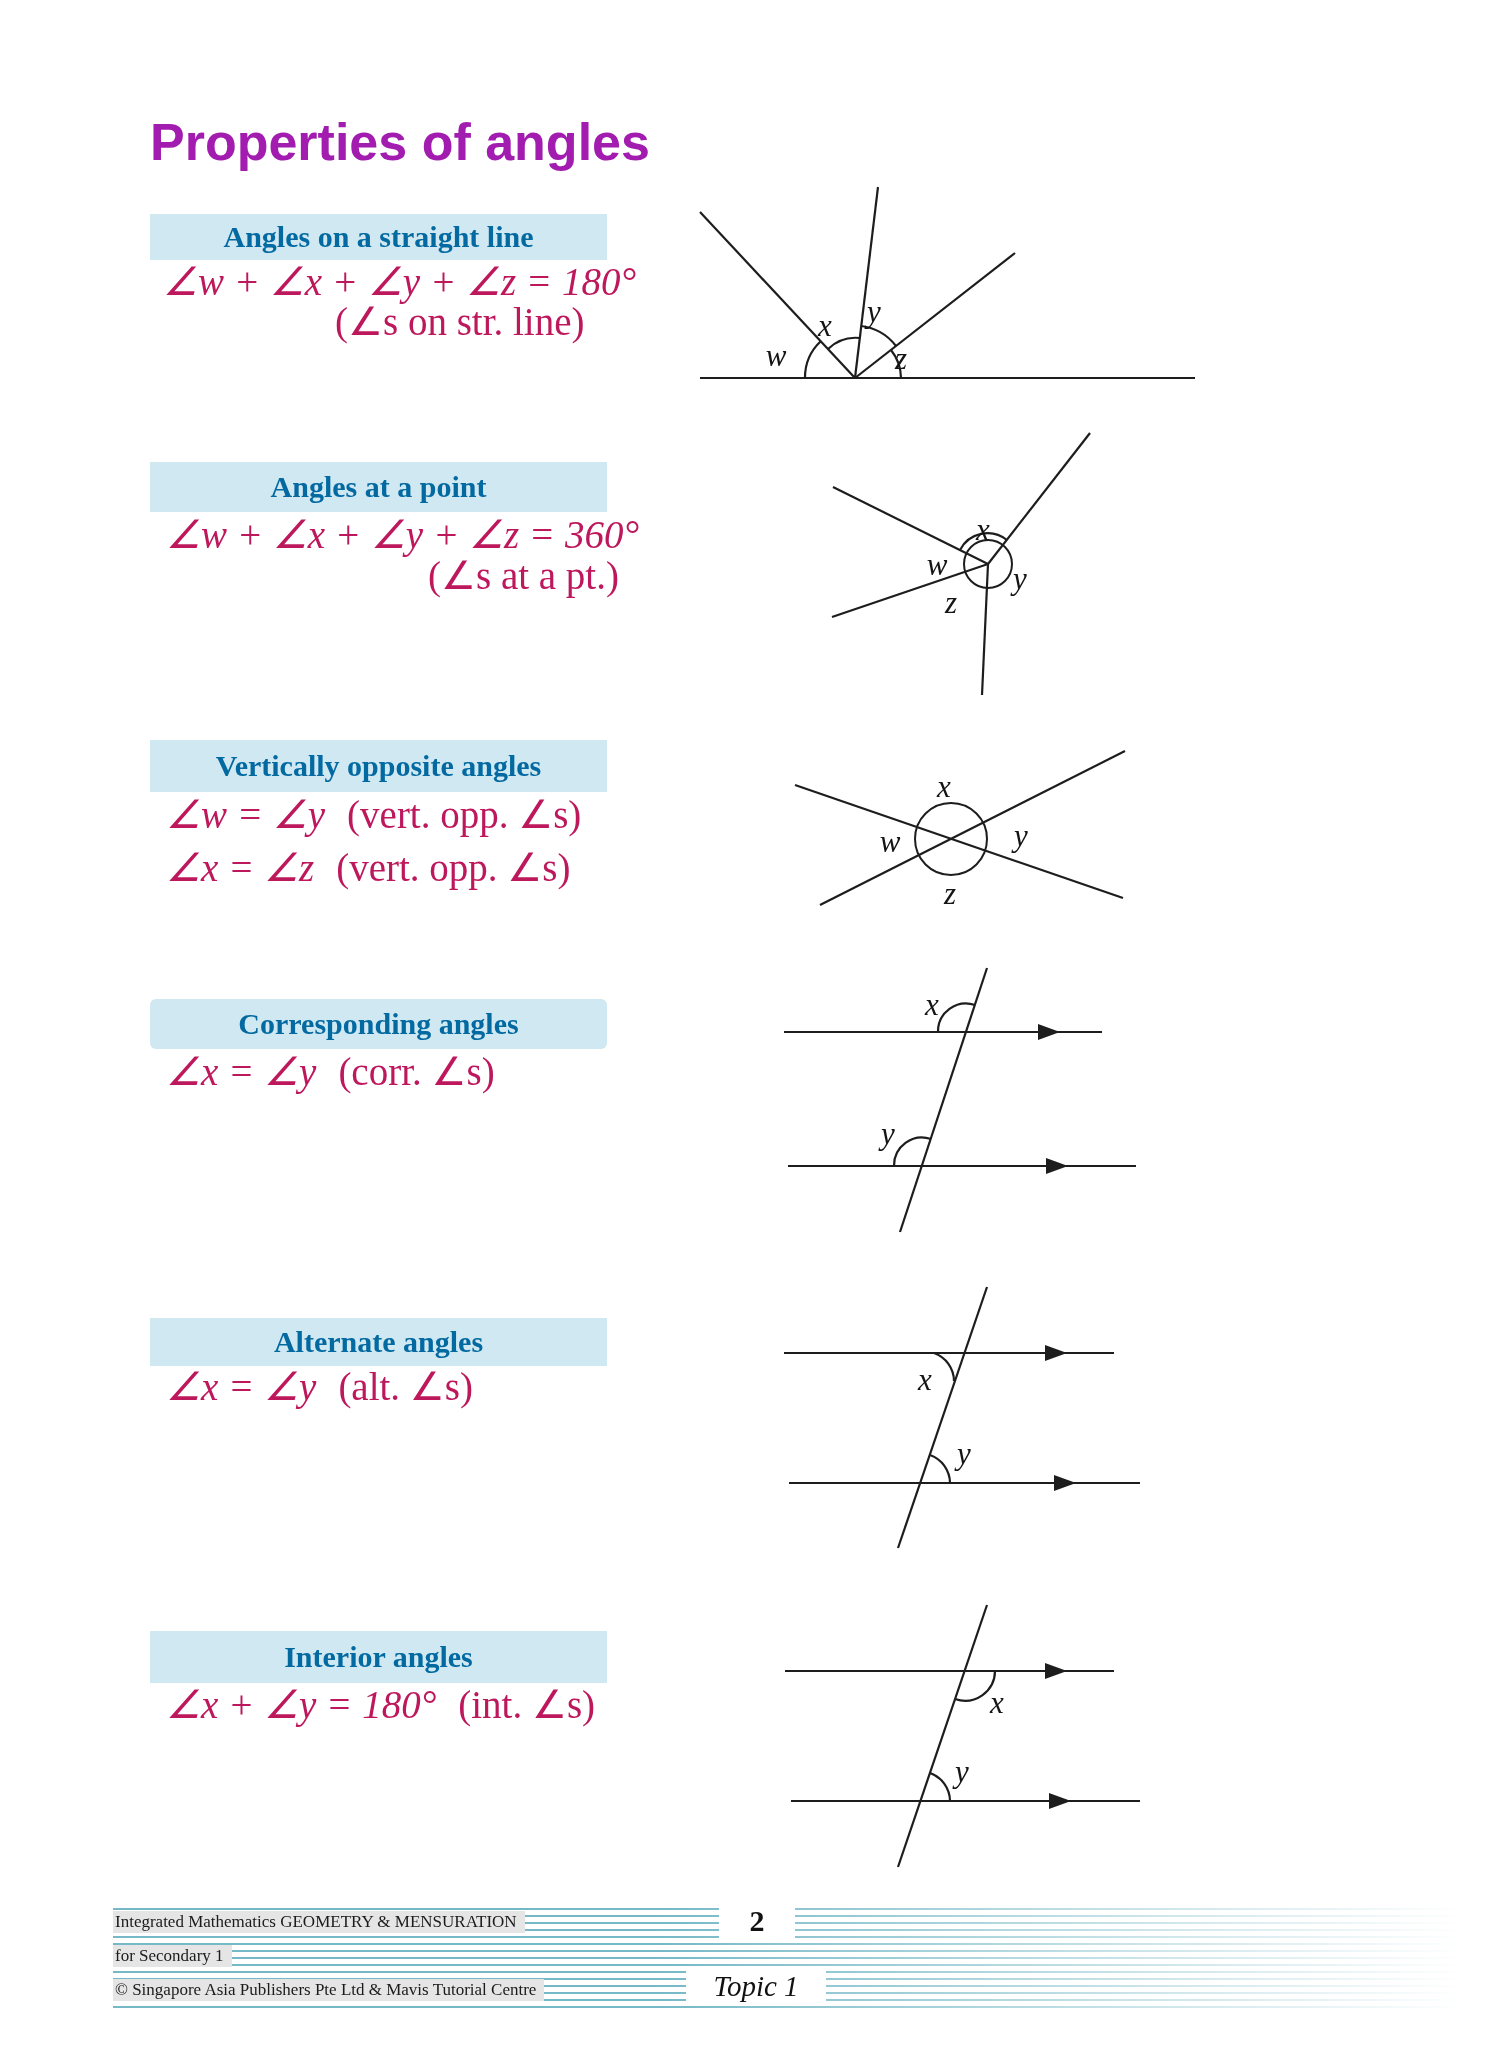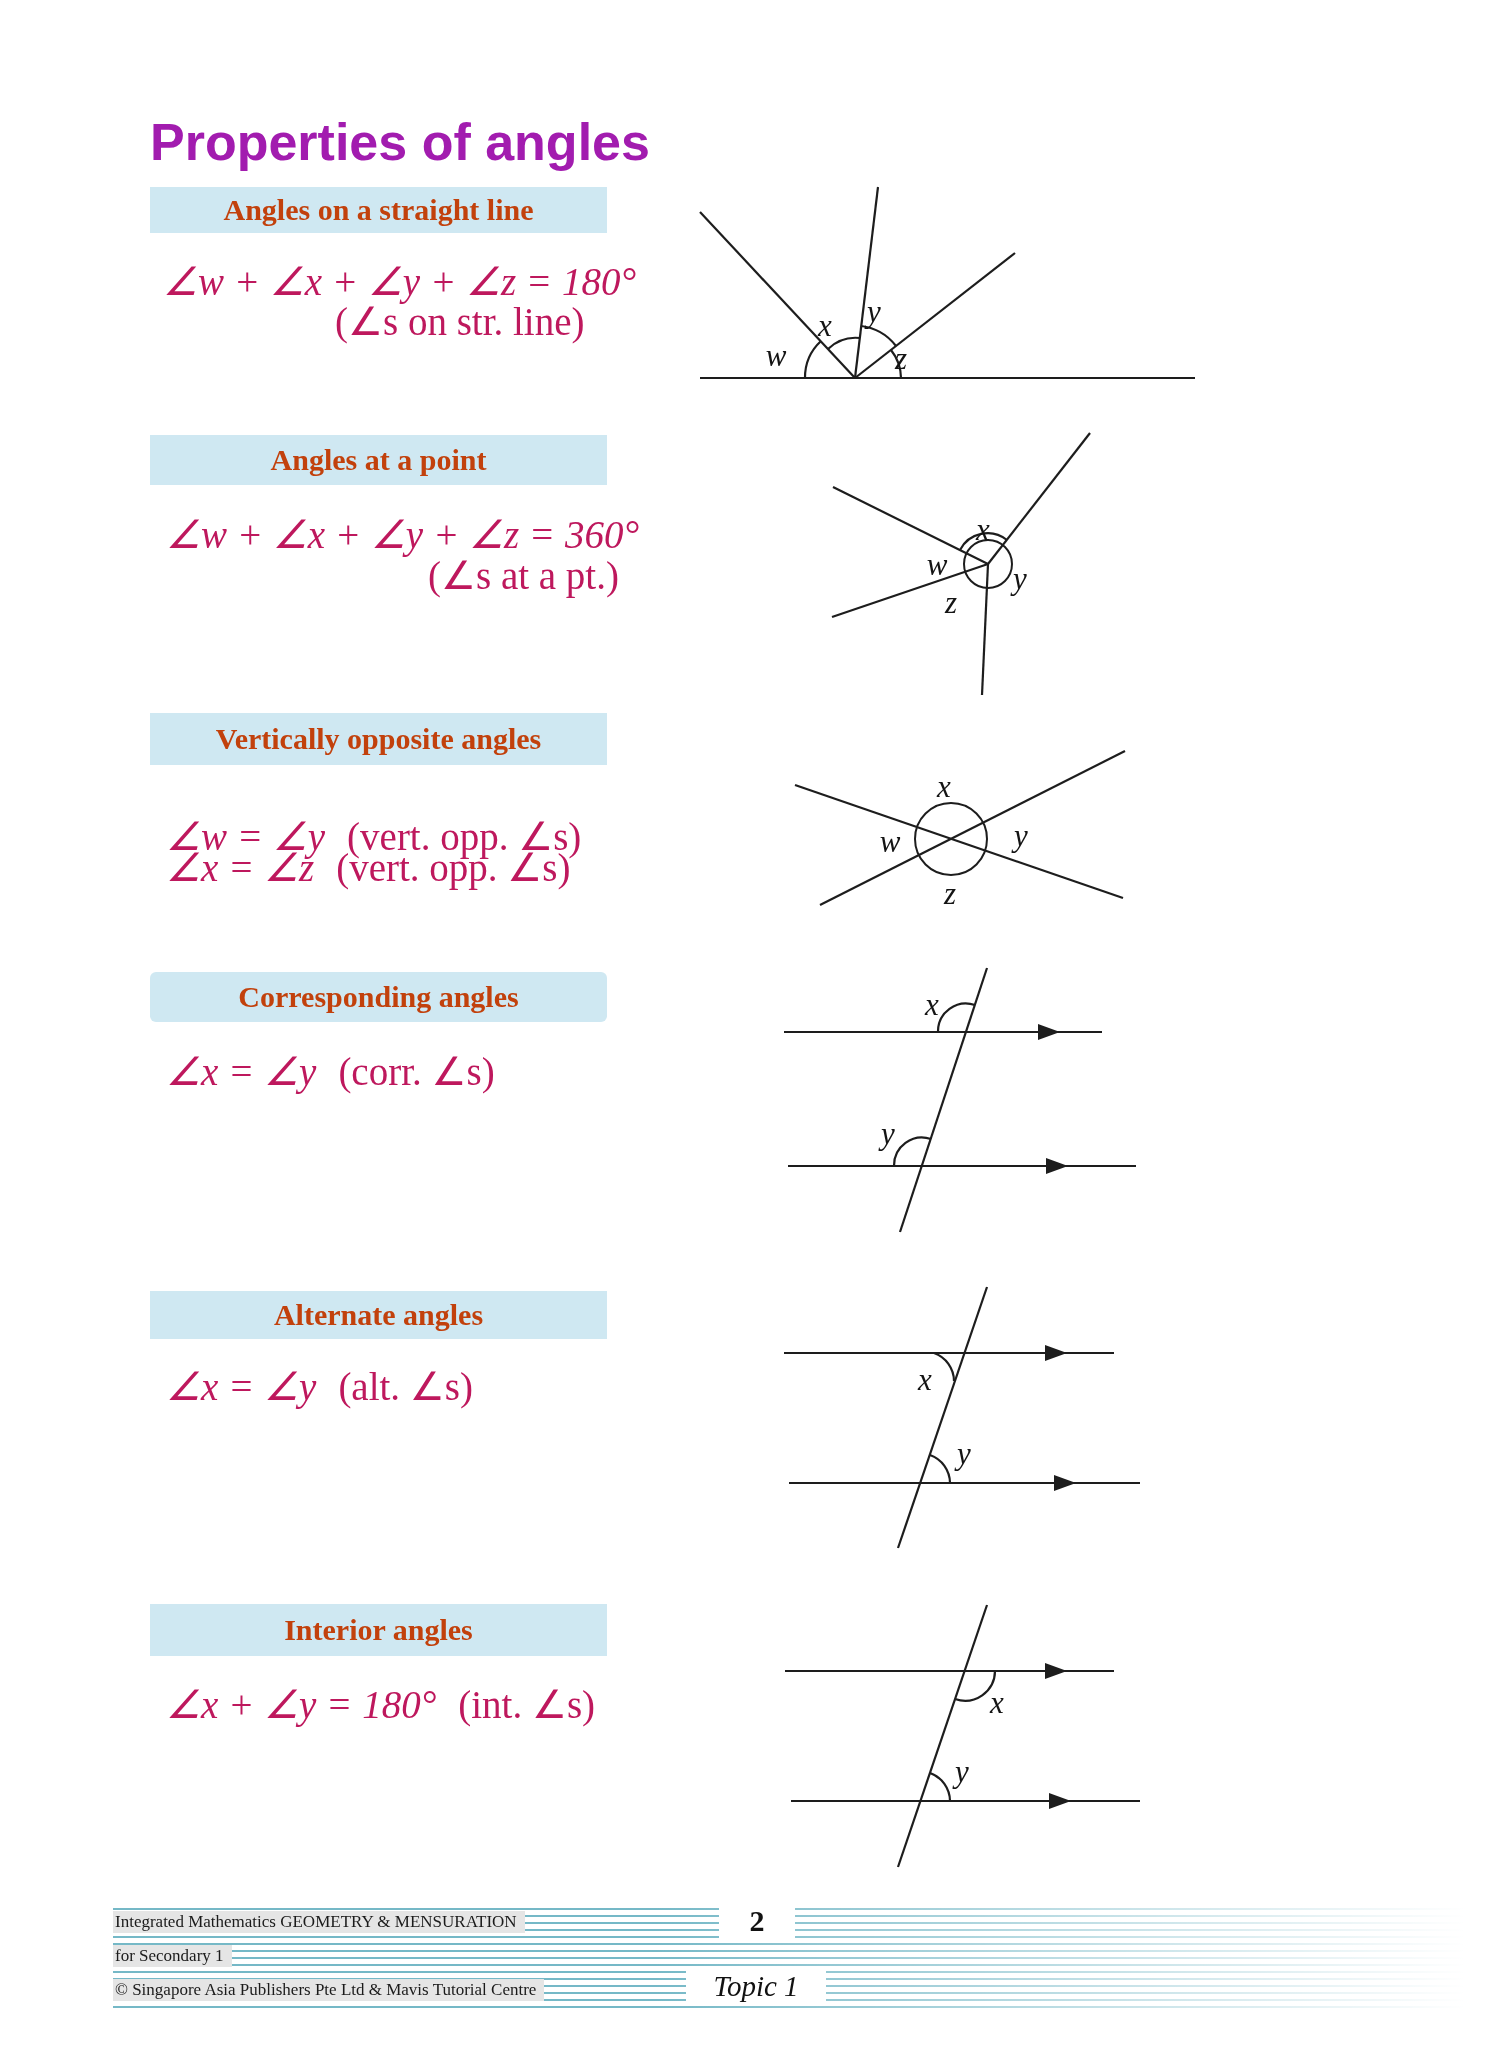--- a/index.html
+++ b/index.html
@@ -8,22 +8,23 @@
     font-family:"Liberation Serif", serif; color:#141414; overflow:hidden;
   }
   .page-title {
     position:absolute; left:150px; top:112px;
     font-family:"Liberation Sans", sans-serif; font-weight:bold; font-size:52px;
     color:#a21caf; white-space:nowrap;
   }
   .section-header {
     position:absolute; left:150px; width:457px;
     background:#cfe8f2; display:flex; align-items:center; justify-content:center;
-    font-family:"Liberation Serif", serif; font-weight:bold; font-size:30px; color:#c2410c;
+    font-family:"Liberation Serif", serif; font-weight:bold; font-size:30px; color:#0369a1;
     white-space:nowrap;
+    margin-top:27px;
   }
   .formula-line {
     position:absolute; font-size:39px; white-space:nowrap; color:#be185d;
   }
   .math { font-style:italic; }
   .note { font-style:normal; }
   .inline-gap { display:inline-block; width:22px; }
   svg.diagram { position:absolute; overflow:visible; }
   svg.diagram line, svg.diagram path { stroke:#1d1d1d; stroke-width:2.2; fill:none; }
   svg.diagram circle { stroke:#1d1d1d; stroke-width:2; fill:none; }
@@ -94,21 +95,21 @@
     <line x1="988" y1="564" x2="982" y2="695"></line>
     <circle cx="988" cy="564" r="24"></circle>
     <path d="M1007 540 A31 31 0 0 0 960 550"></path>
     <text x="983" y="540">x</text>
     <text x="937" y="575">w</text>
     <text x="1020" y="589">y</text>
     <text x="951" y="613">z</text>
   </svg>
 
   <div class="section-header" style="top:713px; height:52px;">Vertically opposite angles</div>
-  <div class="formula-line" style="left:166px; top:792px;margin-top:22px;">
+  <div class="formula-line" style="left:166px; top:792px;">
     <span class="math">∠w = ∠y</span><span class="inline-gap"></span><span class="note">(vert. opp. ∠s)</span>
   </div>
   <div class="formula-line" style="left:166px; top:845px;">
     <span class="math">∠x = ∠z</span><span class="inline-gap"></span><span class="note">(vert. opp. ∠s)</span>
   </div>
 
   <svg class="diagram" style="left:770px; top:730px;" width="420" height="230" viewBox="770 730 420 230">
     <line x1="795" y1="785" x2="1123" y2="898"></line>
     <line x1="820" y1="905" x2="1125" y2="751"></line>
     <circle cx="951" cy="839" r="36"></circle>

